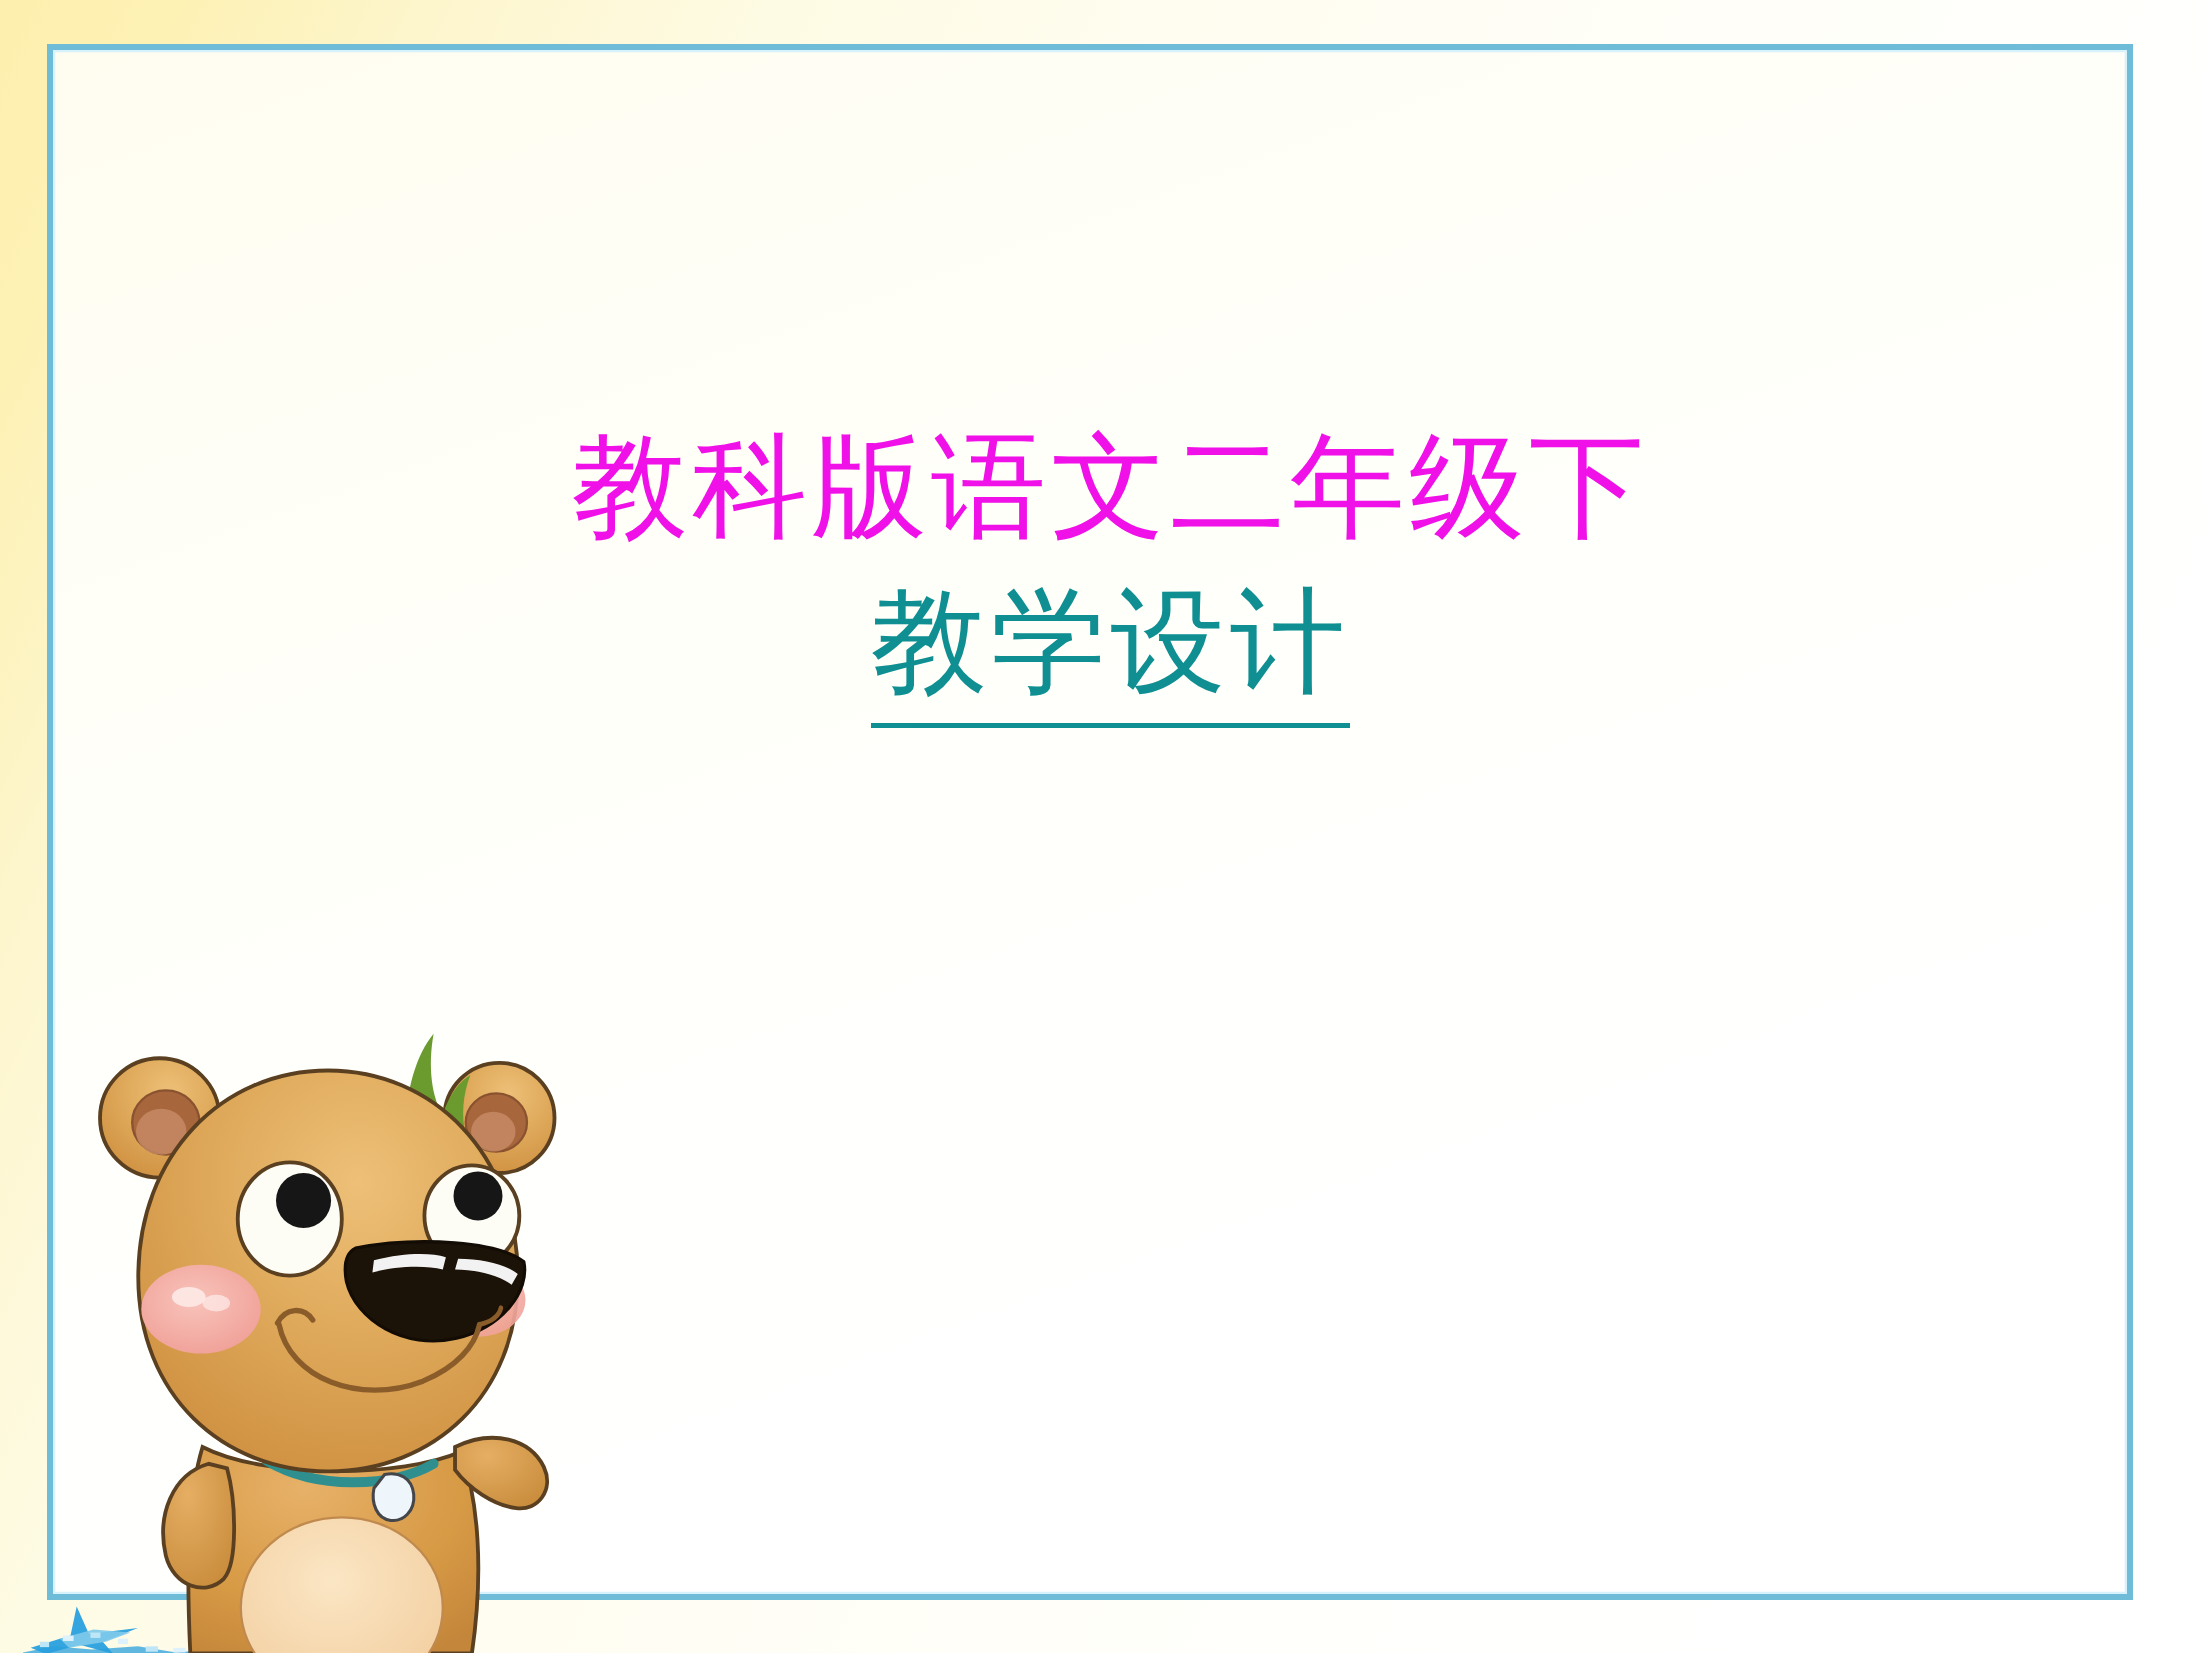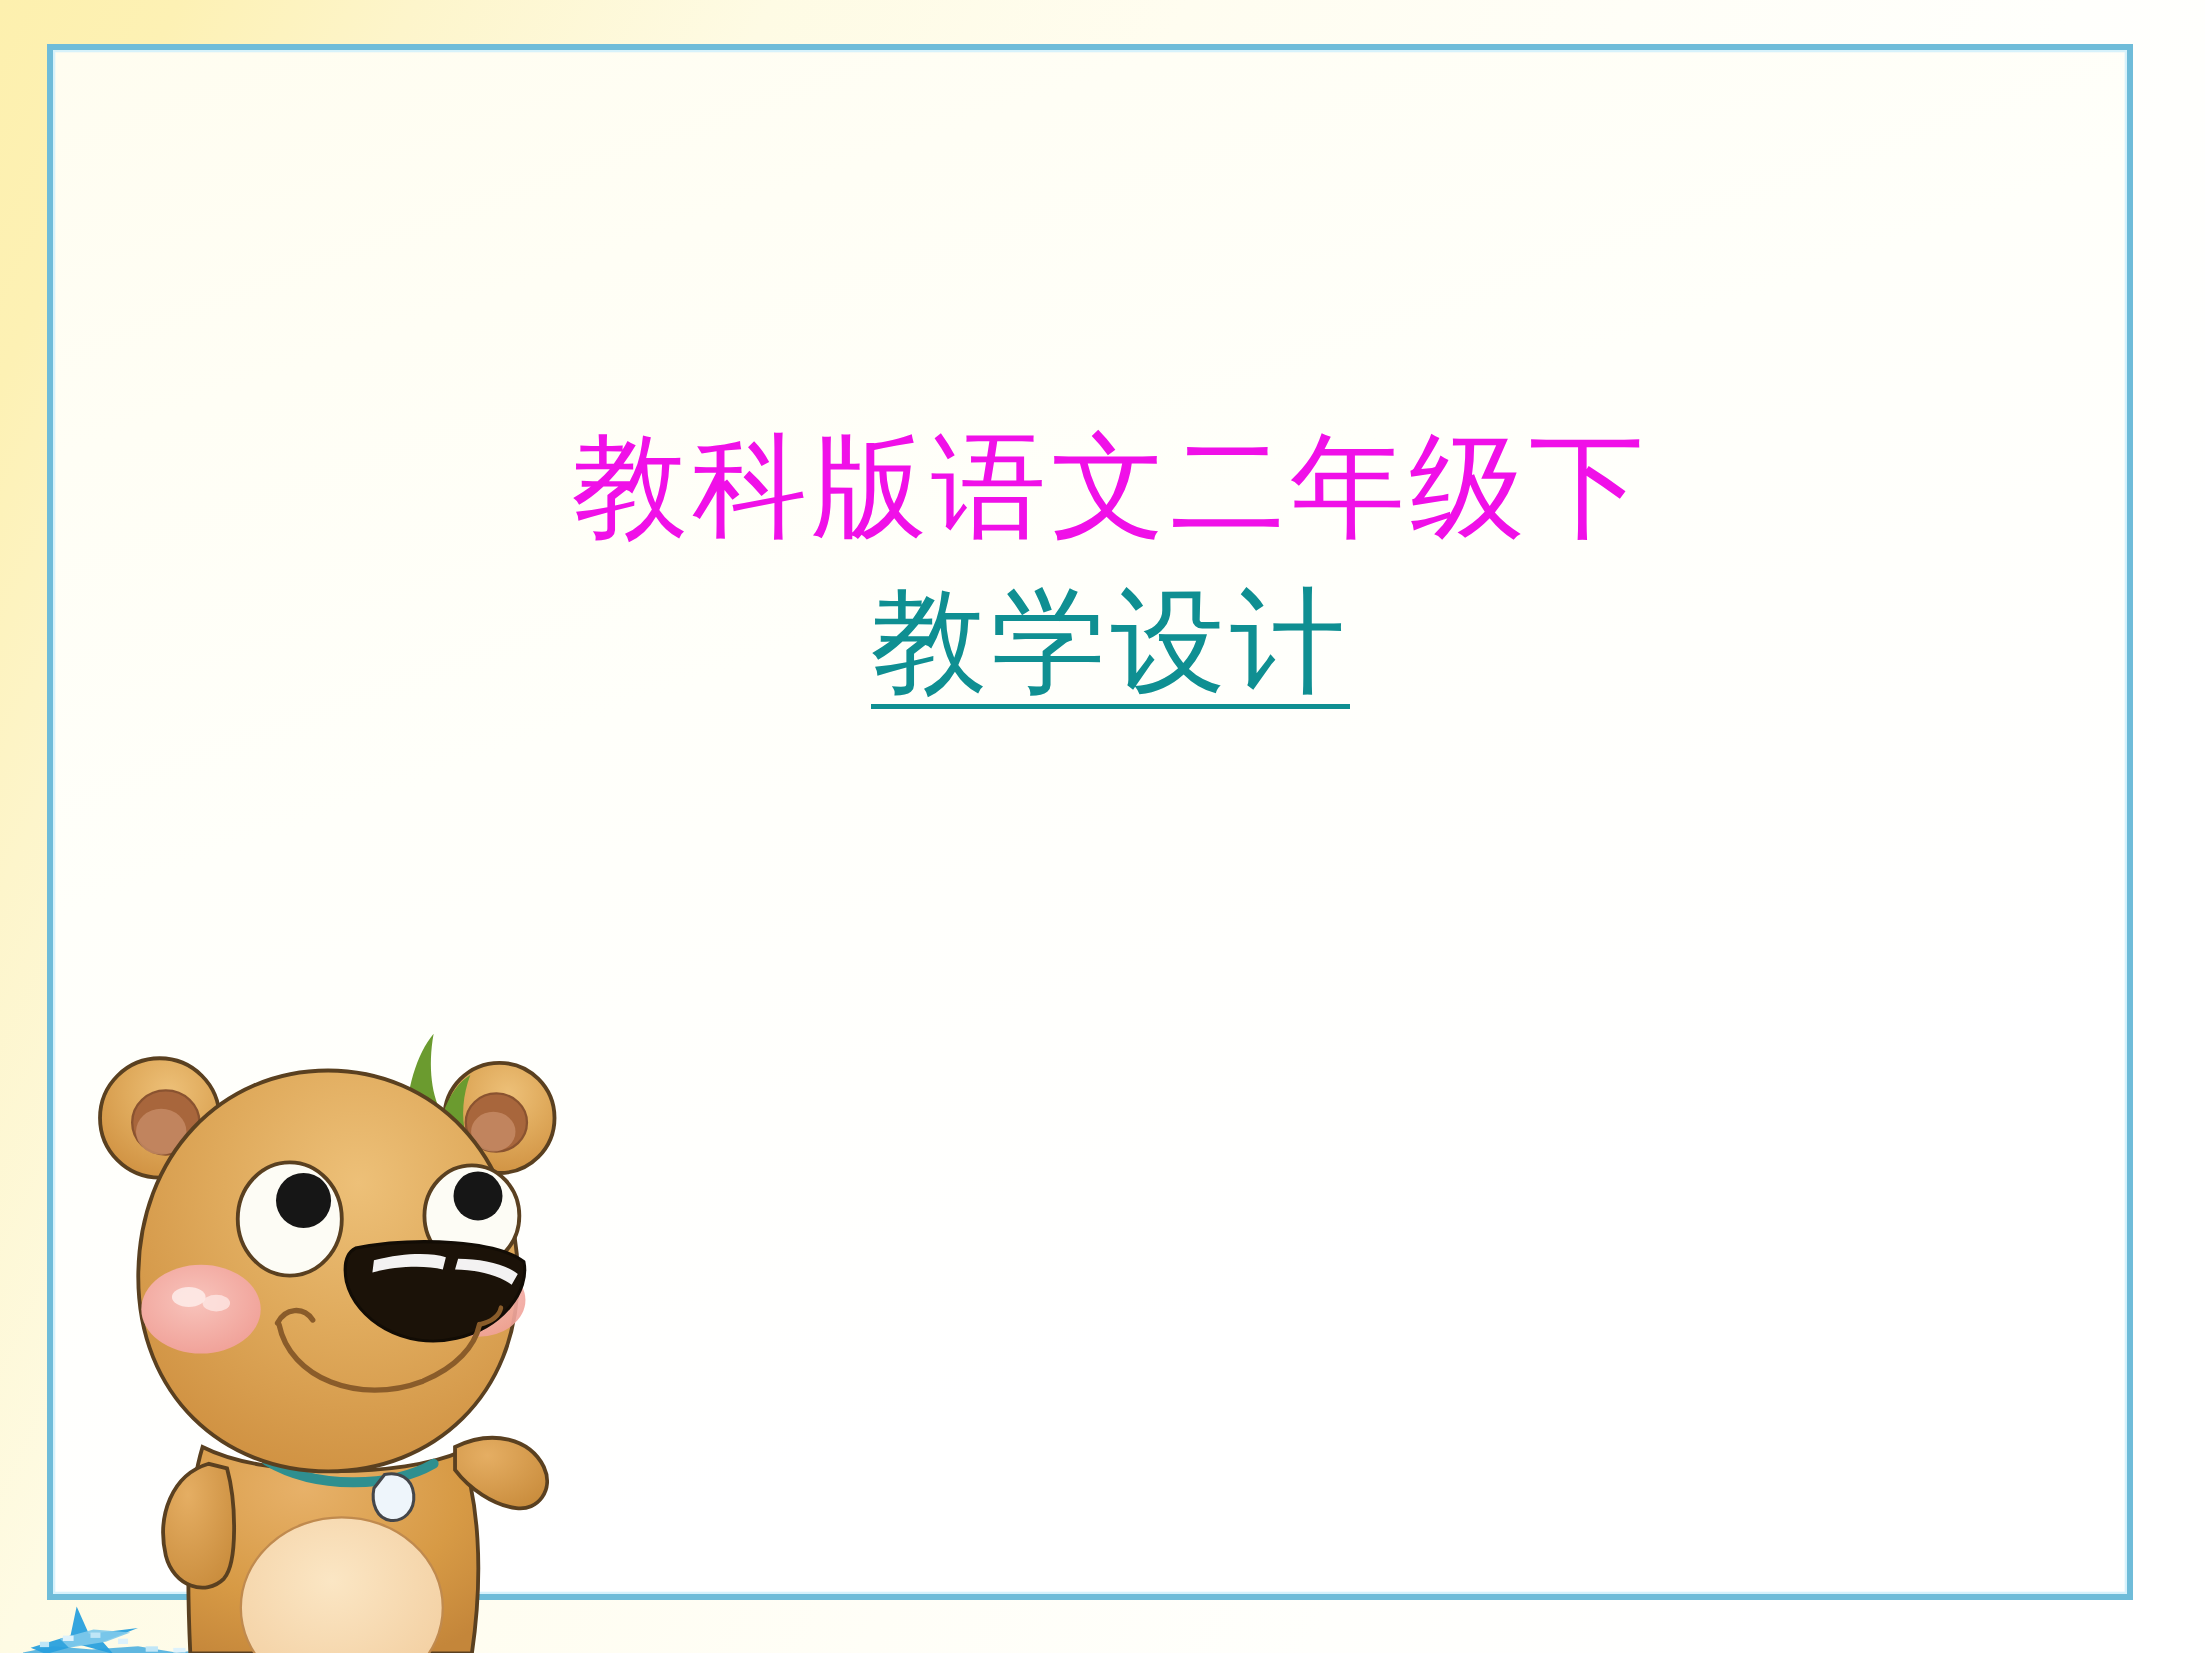--- a/index.html
+++ b/index.html
@@ -72,21 +72,21 @@
   }
   .line-2 {
     color: #f010e8;
     margin-bottom: 43px;
   }
   .line-3 {
     color: #0f8f92;
   }
   .line-3 .u {
     border-bottom: 5.4px solid #0f8f92;
-    padding-bottom: 5px;
+    padding-bottom: 24px;
     display: inline-block;
   }
 
   
   #bear {
     position: absolute;
     left: 74px;
     bottom: 0px;
     width: 505px;
     height: 636px;

